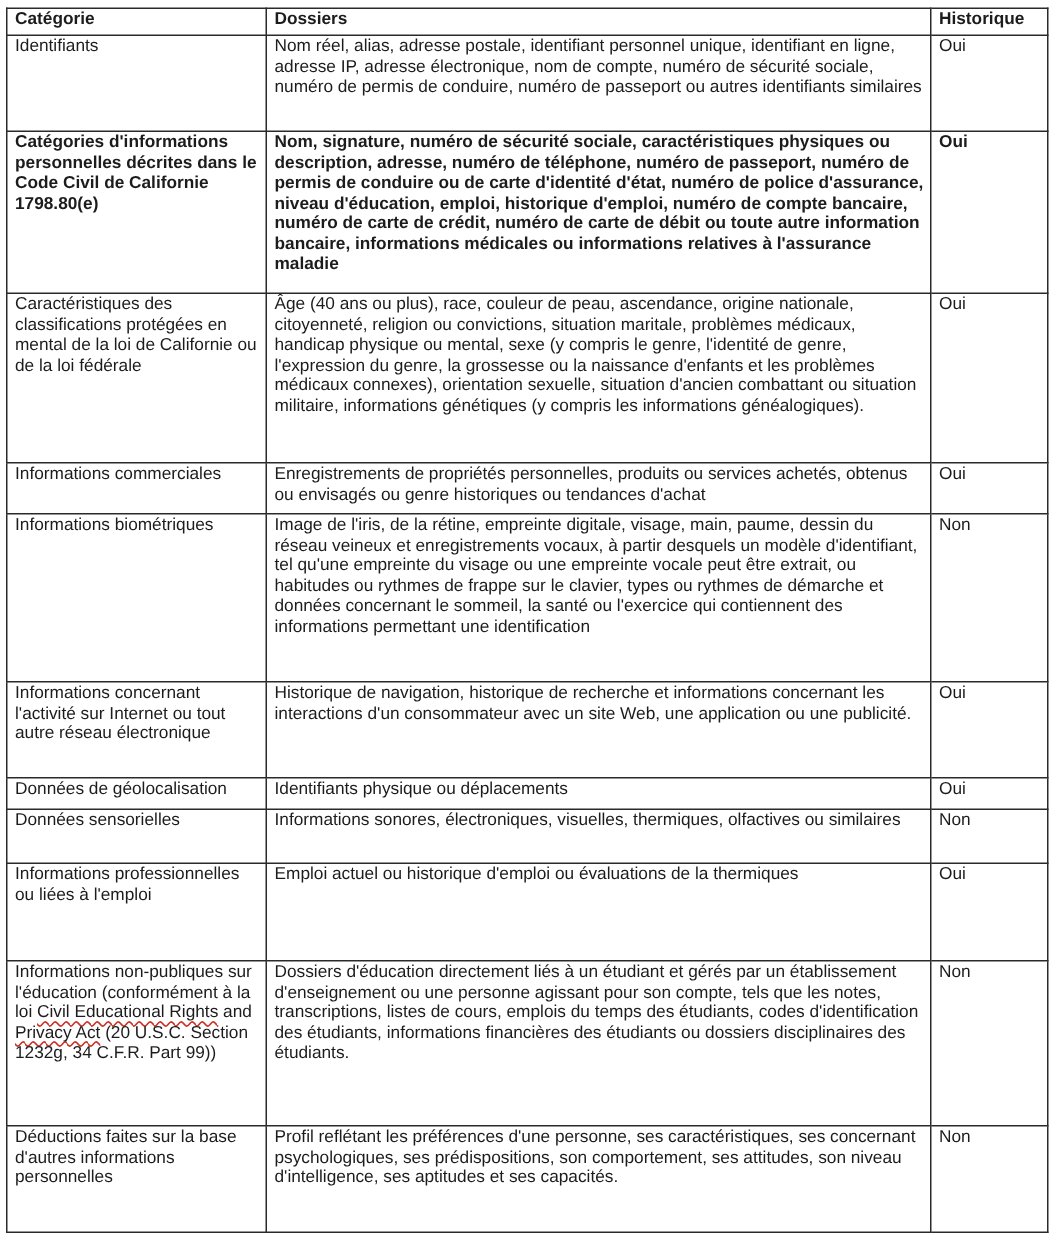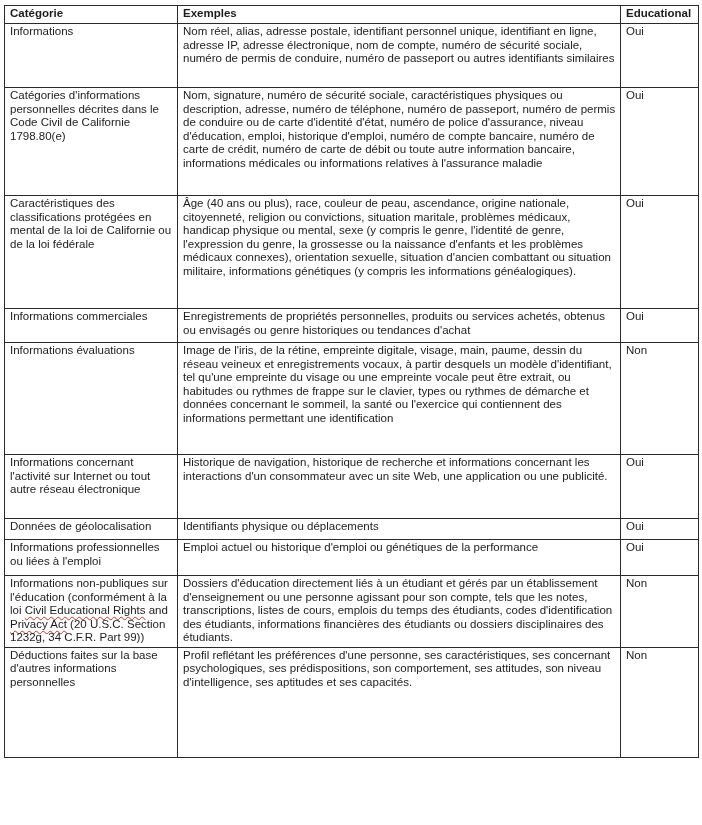--- a/index.html
+++ b/index.html
@@ -33,21 +33,21 @@
     color: #1c1c1c;
     word-wrap: break-word;
   }
   .cat-table th {
     font-weight: bold;
     white-space: nowrap;
     overflow: hidden;
   }
   thead tr { height: 18px; }
   tbody tr:nth-child(1)  { height: 64px; }
-  tbody tr:nth-child(2)  { height: 108px; }
+  tbody tr:nth-child(2)  { height: 108px; font-weight: bold; }
   tbody tr:nth-child(3)  { height: 113px; }
   tbody tr:nth-child(4)  { height: 34px; }
   tbody tr:nth-child(5)  { height: 112px; }
   tbody tr:nth-child(6)  { height: 64px; }
   tbody tr:nth-child(7)  { height: 21px; padding-left: 26px; }
   tbody tr:nth-child(8)  { height: 36px; }
   tbody tr:nth-child(9)  { height: 65px; }
   tbody tr:nth-child(10) { height: 110px; }
   tbody tr:nth-child(11) { height: 71px; margin-top: 28px; }
   .misspelled {
@@ -65,63 +65,68 @@
 <div class="page">
   <table class="cat-table">
     <colgroup>
       <col style="width:173px">
       <col style="width:443px">
       <col style="width:78px">
     </colgroup>
     <thead>
       <tr>
         <th>Catégorie</th>
-        <th>Exemples</th>
-        <th>Educational</th>
+        <th>Dossiers</th>
+        <th>Historique</th>
       </tr>
     </thead>
     <tbody id="table-body">
         <tr>
-          <td>Informations</td>
+          <td>Identifiants</td>
           <td>Nom réel, alias, adresse postale, identifiant personnel unique, identifiant en ligne, adresse IP, adresse électronique, nom de compte, numéro de sécurité sociale, numéro de permis de conduire, numéro de passeport ou autres identifiants similaires</td>
           <td>Oui</td>
         </tr>
         <tr>
           <td>Catégories d'informations personnelles décrites dans le Code Civil de Californie 1798.80(e)</td>
           <td>Nom, signature, numéro de sécurité sociale, caractéristiques physiques ou description, adresse, numéro de téléphone, numéro de passeport, numéro de permis de conduire ou de carte d'identité d'état, numéro de police d'assurance, niveau d'éducation, emploi, historique d'emploi, numéro de compte bancaire, numéro de carte de crédit, numéro de carte de débit ou toute autre information bancaire, informations médicales ou informations relatives à l'assurance maladie</td>
           <td>Oui</td>
         </tr>
         <tr>
           <td>Caractéristiques des classifications protégées en mental de la loi de Californie ou de la loi fédérale</td>
           <td>Âge (40 ans ou plus), race, couleur de peau, ascendance, origine nationale, citoyenneté, religion ou convictions, situation maritale, problèmes médicaux, handicap physique ou mental, sexe (y compris le genre, l'identité de genre, l'expression du genre, la grossesse ou la naissance d'enfants et les problèmes médicaux connexes), orientation sexuelle, situation d'ancien combattant ou situation militaire, informations génétiques (y compris les informations généalogiques).</td>
           <td>Oui</td>
         </tr>
         <tr>
           <td>Informations commerciales</td>
           <td>Enregistrements de propriétés personnelles, produits ou services achetés, obtenus ou envisagés ou genre historiques ou tendances d'achat</td>
           <td>Oui</td>
         </tr>
         <tr>
-          <td>Informations évaluations</td>
+          <td>Informations biométriques</td>
           <td>Image de l'iris, de la rétine, empreinte digitale, visage, main, paume, dessin du réseau veineux et enregistrements vocaux, à partir desquels un modèle d'identifiant, tel qu'une empreinte du visage ou une empreinte vocale peut être extrait, ou habitudes ou rythmes de frappe sur le clavier, types ou rythmes de démarche et données concernant le sommeil, la santé ou l'exercice qui contiennent des informations permettant une identification</td>
           <td>Non</td>
         </tr>
         <tr>
           <td>Informations concernant l'activité sur Internet ou tout autre réseau électronique</td>
           <td>Historique de navigation, historique de recherche et informations concernant les interactions d'un consommateur avec un site Web, une application ou une publicité.</td>
           <td>Oui</td>
         </tr>
         <tr>
           <td>Données de géolocalisation</td>
           <td>Identifiants physique ou déplacements</td>
           <td>Oui</td>
         </tr>
         <tr>
+          <td>Données sensorielles</td>
+          <td>Informations sonores, électroniques, visuelles, thermiques, olfactives ou similaires</td>
+          <td>Non</td>
+        </tr>
+        <tr>
           <td>Informations professionnelles ou liées à l'emploi</td>
-          <td>Emploi actuel ou historique d'emploi ou génétiques de la performance</td>
+          <td>Emploi actuel ou historique d'emploi ou évaluations de la thermiques</td>
           <td>Oui</td>
         </tr>
         <tr>
           <td><span>Informations non-publiques sur l'éducation (conformément à la loi </span><span class="misspelled">Civil Educational Rights</span><span> and </span><span class="misspelled">Privacy Act</span><span> (20 U.S.C. Section 1232g, 34 C.F.R. Part 99))</span></td>
           <td>Dossiers d'éducation directement liés à un étudiant et gérés par un établissement d'enseignement ou une personne agissant pour son compte, tels que les notes, transcriptions, listes de cours, emplois du temps des étudiants, codes d'identification des étudiants, informations financières des étudiants ou dossiers disciplinaires des étudiants.</td>
           <td>Non</td>
         </tr>
         <tr>
           <td>Déductions faites sur la base d'autres informations personnelles</td>
           <td>Profil reflétant les préférences d'une personne, ses caractéristiques, ses concernant psychologiques, ses prédispositions, son comportement, ses attitudes, son niveau d'intelligence, ses aptitudes et ses capacités.</td>

